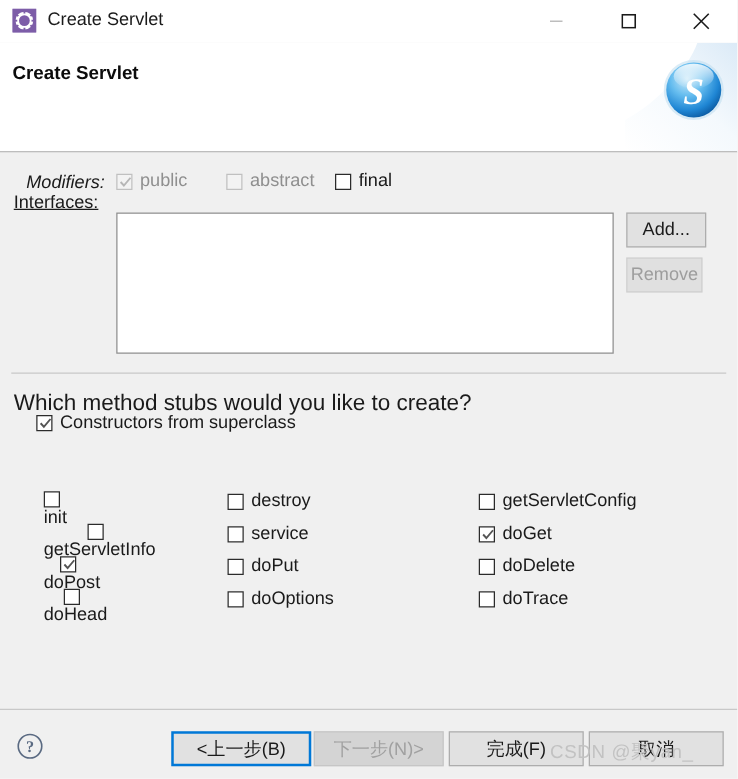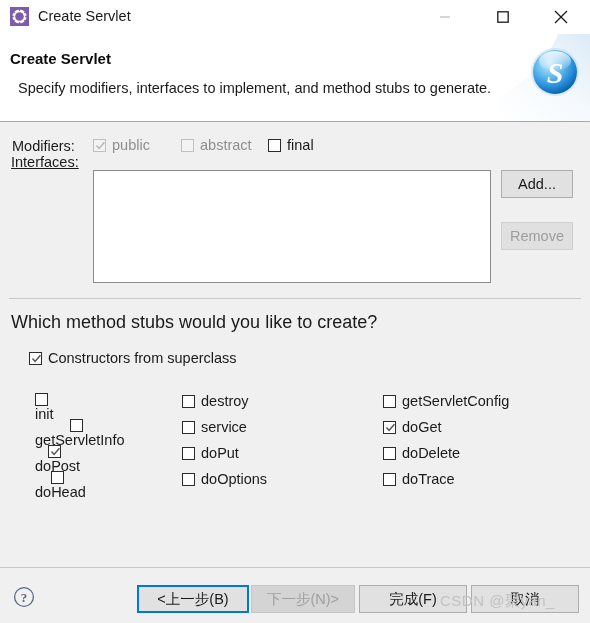--- a/index.html
+++ b/index.html
@@ -104,21 +104,21 @@
   }
 
   .lbl {
     position: absolute;
     font-size: 14.5px;
     color: #1a1a1a;
     white-space: nowrap;
   }
 
   
-  #modifiers-label { left: 12px; top: 16px; }
+  #modifiers-label { left: 21px; top: 16px; font-style: italic; }
   .modrow-item {
     position: absolute;
     display: flex;
     align-items: center;
   }
   #mod-public   { left: 93px;  top: 15px; }
   #mod-abstract { left: 181px; top: 15px; }
   #mod-final    { left: 268px; top: 15px; }
 
   
@@ -164,41 +164,41 @@
     font-size: 14.5px;
     color: #1a1a1a;
     display: flex;
     align-items: center;
     justify-content: center;
     font-family: "Liberation Sans", "DejaVu Sans", sans-serif;
     padding: 0;
     white-space: nowrap;
   }
   .btn.disabled { color: #9d9d9d; background: #e0e0e0; border-color: #cfcfcf; }
-  #btn-add    { left: 501px; top: 48px;  width: 72px; height: 28px; }
-  #btn-remove { left: 501px; top: 100px;  width: 72px; height: 28px; }
+  #btn-add    { left: 501px; top: 48px;  width: 64px; height: 28px; }
+  #btn-remove { left: 501px; top: 84px;  width: 61px; height: 28px; }
 
   
   .sep {
     position: absolute;
     height: 1px;
     background: #c8c8c8;
   }
   #sep-mid { left: 9px; top: 176px; width: 572px; }
 
   #stubs-question { left: 11px; top: 190px; font-size: 18px; }
 
   .grid-item {
     position: absolute;
     display: flex;
     align-items: center;
   }
 
   
-  #chk-ctor  { left: 29px; top: 228px; }
+  #chk-ctor  { left: 29px; top: 208px; }
   #chk-inher { left: 29px; top: 244px; }
 
   
   .col1 { left: 29px; flex-direction: column; }
   .col2 { left: 182px; }
   .col3 { left: 335px; margin-left: 48px; }
   .row1 { top: 271px; }
   .row2 { top: 297px; }
   .row3 { top: 323px; }
   .row4 { top: 349px; }
@@ -299,21 +299,20 @@
     <div class="winbtn" id="btn-close">
       <svg width="14" height="14" viewBox="0 0 14 14">
         <line x1="1" y1="1" x2="13" y2="13" stroke="#1a1a1a" stroke-width="1.25"></line>
         <line x1="13" y1="1" x2="1" y2="13" stroke="#1a1a1a" stroke-width="1.25"></line>
       </svg>
     </div>
   </div>
 
   <div id="header">
     <div id="header-title">Create Servlet</div>
-    <div id="header-desc">Specify modifiers, interfaces to implement, and method stubs to generate.</div>
     <div id="header-logo">
       <svg width="90" height="87" viewBox="0 0 90 87">
         <defs>
           <linearGradient id="bgfade" x1="0" y1="1" x2="1" y2="0">
             <stop offset="0%" stop-color="#ffffff"></stop>
             <stop offset="55%" stop-color="#f4f9fd"></stop>
             <stop offset="100%" stop-color="#dbeaf7"></stop>
           </linearGradient>
           <radialGradient id="sphere" cx="38%" cy="30%" r="72%">
             <stop offset="0%" stop-color="#cdeaf9"></stop>

